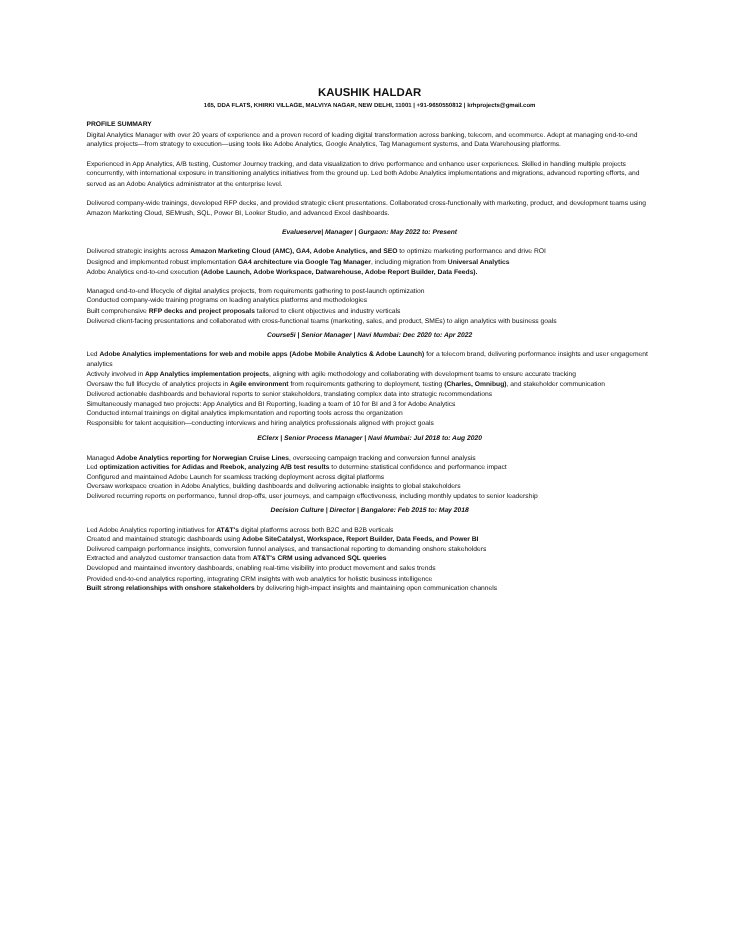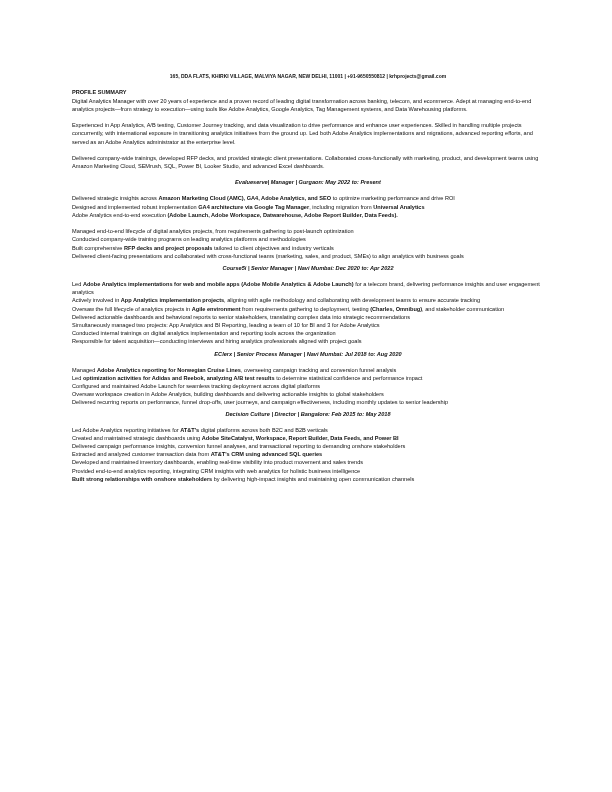--- a/index.html
+++ b/index.html
@@ -14,20 +14,21 @@
               line-height: 8px; margin: 4px 0 8px 0; }
   ul.bullets { list-style: none; margin: 0 0 3px 0; padding: 0; }
   ul.bullets li { font-size: 5.6px; line-height: 8.2px; margin: 0; }
   ul.bullets.gap { margin-bottom: 8px; }
   b { font-weight: bold; }
 </style>
 </head>
 <body>
 
 <div class="page">
+  <p class="name">KAUSHIK HALDAR</p>
   <p class="contact">165, DDA FLATS, KHIRKI VILLAGE, MALVIYA NAGAR, NEW DELHI, 11001 | +91-9650550812 | krhprojects@gmail.com</p>
 
   <div>
     <p class="sec-title">PROFILE SUMMARY</p>
     <p class="para">Digital Analytics Manager with over 20 years of experience and a proven record of leading digital transformation across banking, telecom, and ecommerce. Adept at managing end-to-end analytics projects—from strategy to execution—using tools like Adobe Analytics, Google Analytics, Tag Management systems, and Data Warehousing platforms.</p>
     <p class="para">Experienced in App Analytics, A/B testing, Customer Journey tracking, and data visualization to drive performance and enhance user experiences. Skilled in handling multiple projects concurrently, with international exposure in transitioning analytics initiatives from the ground up. Led both Adobe Analytics implementations and migrations, advanced reporting efforts, and served as an Adobe Analytics administrator at the enterprise level.</p>
     <p class="para">Delivered company-wide trainings, developed RFP decks, and provided strategic client presentations. Collaborated cross-functionally with marketing, product, and development teams using Amazon Marketing Cloud, SEMrush, SQL, Power BI, Looker Studio, and advanced Excel dashboards.</p>
   </div>
 
   <div>

